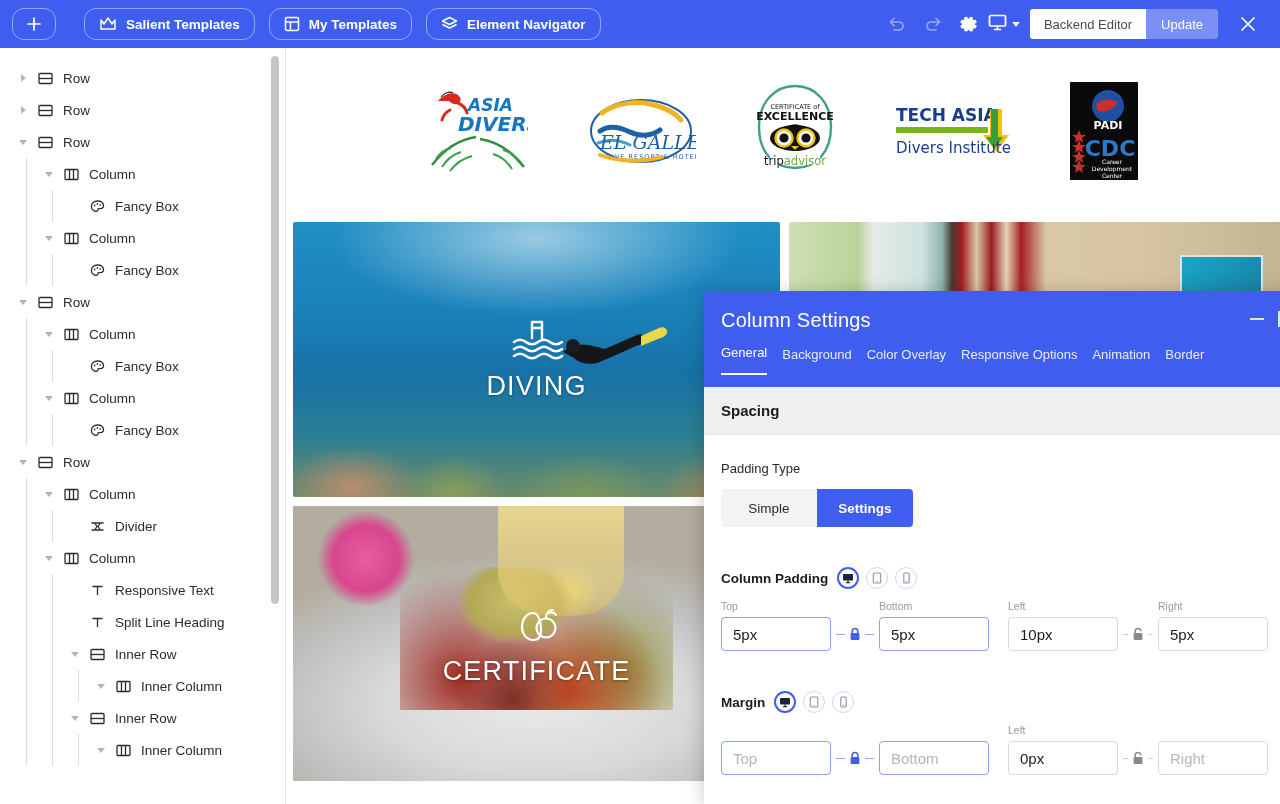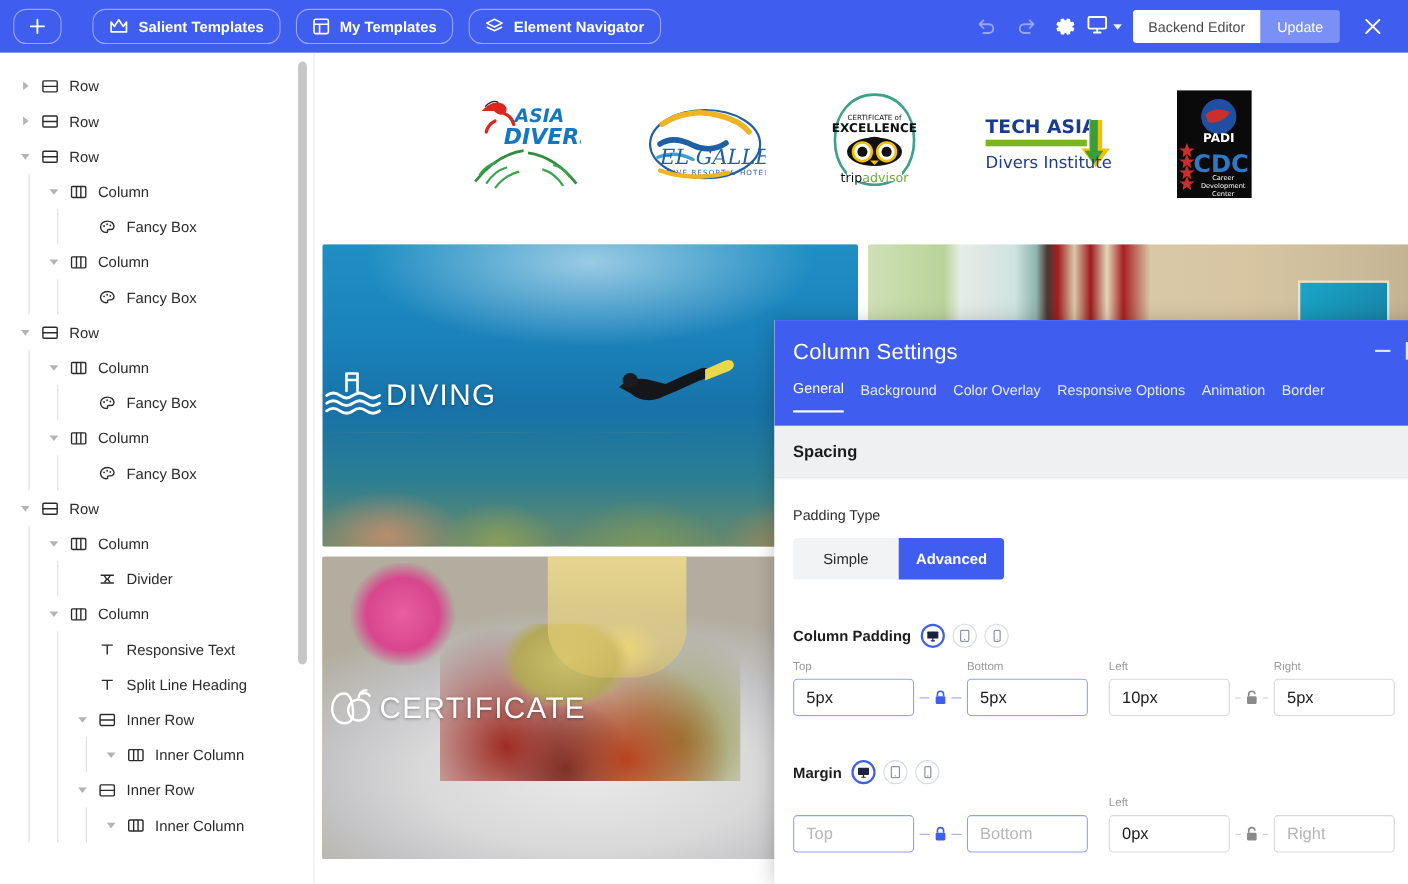--- a/index.html
+++ b/index.html
@@ -87,21 +87,21 @@
     position: absolute; top: 8px; left: 0; width: 994px; height: 150px;
     display: flex; align-items: center; justify-content: center; gap: 58px;
   }
   .logo { display: flex; align-items: center; justify-content: center; }
 
   .tiles { position: absolute; top: 174px; left: 7px; width: 990px; }
   .trow { display: flex; gap: 9px; margin-bottom: 9px; }
   .tile { position: relative; overflow: hidden; border-radius: 2px; }
   .tile-cap {
     position: absolute; left: 0; right: 0; top: 50%; transform: translateY(-50%);
-    display: flex; align-items: center; gap: 4px;
+    display: flex; flex-direction: column; align-items: center; gap: 4px;
     color: #fff; text-shadow: 0 1px 3px rgba(0,0,0,.35);
     font-size: 27px; letter-spacing: 1.2px; font-weight: 400;
   }
 
   
   .art-dive {
     width: 100%; height: 100%;
     background:
       radial-gradient(ellipse 60% 40% at 50% 6%, rgba(255,255,255,.55), rgba(255,255,255,0) 70%),
       linear-gradient(#1f8fc4 0%, #1b82bb 30%, #1772a8 55%, #2c7f92 78%, #6c8a6a 100%);
@@ -791,21 +791,21 @@
         </div>
     </div>
 
     <div class="sec-head">Spacing</div>
 
     <div class="panel-body">
 
       <div class="field-label">Padding Type</div>
       <div class="seg">
         <div class="seg-opt">Simple</div>
-        <div class="seg-opt active">Advanced</div>
+        <div class="seg-opt active">Settings</div>
       </div>
 
       <div class="row-head">
         <div class="rh-label">Column Padding</div>
         <div class="dev-toggles">
           <div class="dev sel">
             <svg width="12" height="12" viewBox="0 0 12 12">
                 <rect x="1" y="2" width="10" height="6.5" rx=".8" fill="#1c2340"></rect>
                 <path d="M4.5 10.6h3M6 8.5v2.1" stroke="#1c2340" stroke-width="1.1" stroke-linecap="round"></path>
               </svg>

